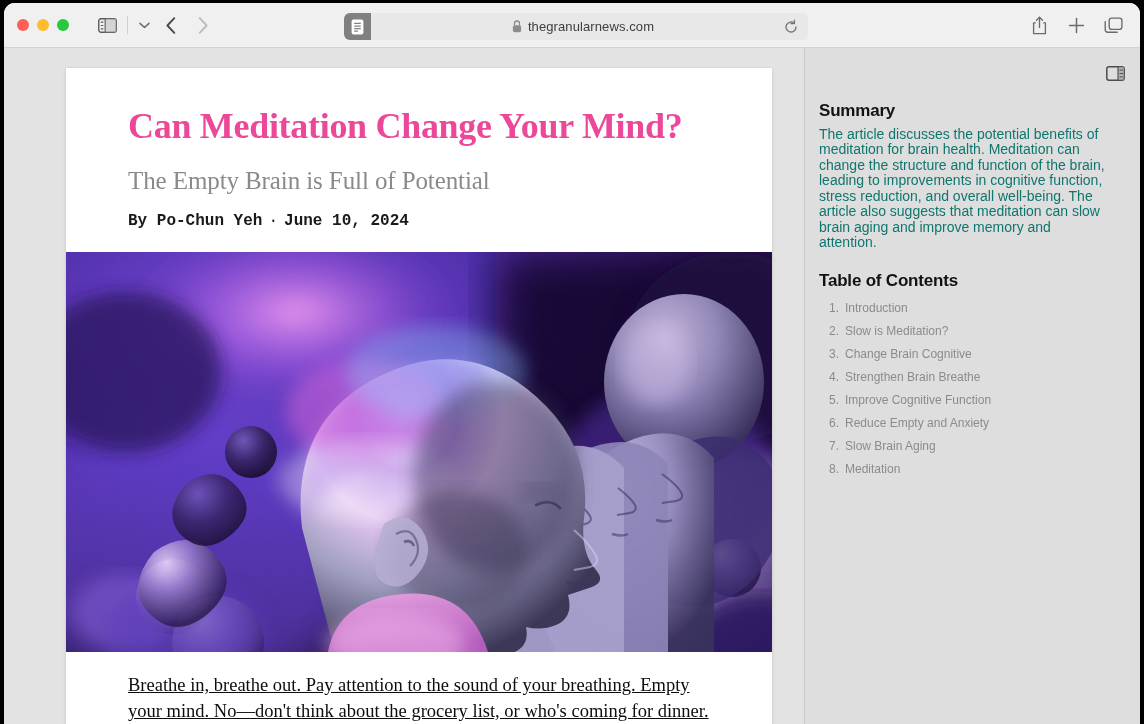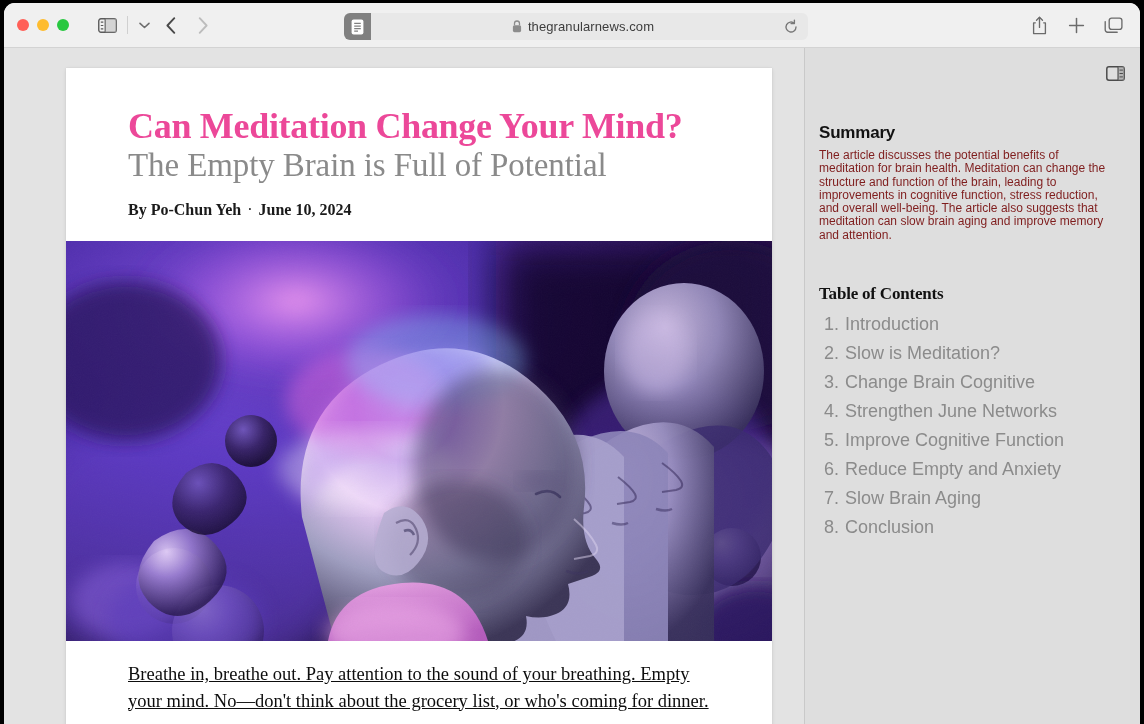--- a/index.html
+++ b/index.html
@@ -116,28 +116,28 @@
     font-family: "Liberation Serif", serif;
     font-weight: bold;
     font-size: 36px;
     line-height: 1.12;
     color: #ec4899;
     letter-spacing: -.3px;
     margin: 0;
   }
   #subtitle {
     font-family: "Liberation Serif", serif;
-    font-size: 33px;
+    font-size: 25px;
     color: #8a8a8a;
-    margin: 0 0 0 0;
+    margin: 20px 0 0 0;
     line-height: 1.18;
     letter-spacing: -.1px;
   }
   #byline {
-    font-family: Liberation Serif, serif;
+    font-family: Liberation Mono, monospace;
     font-weight: bold;
     font-size: 16px;
     color: #1a1a1a;
     margin: 16px 0 0 0;
   }
   #byline .dot { margin: 0 6px; font-weight: normal; }
 
   #hero {
     position: relative;
     margin-top: 22px;
@@ -169,44 +169,44 @@
     height: 100%;
     background: #dedede;
     overflow: hidden;
   }
   #sidebar-toolbar {
     position: absolute; right: 10px; top: 12px;
     width: 30px; height: 26px;
     display: flex; align-items: center; justify-content: center;
     border-radius: 5px;
   }
-  #sidebar-inner { padding: 75px 32px 0 14px; }
+  #sidebar-inner { padding: 53px 32px 0 14px; }
   .s-head {
     font-size: 17px;
     font-weight: bold;
     color: #121212;
     letter-spacing: -.2px;
     margin: 0 0 6px 0;
   }
   #summary-text {
-    font-size: 12px;
+    font-size: 14px;
     line-height: 1.105;
-    color: #7f1d1d;
+    color: #0f766e;
     margin: 0;
   }
-  #toc-head { margin-top: 42px; font-family: Liberation Serif, serif; }
+  #toc-head { margin-top: 20px; }
   #toc-list {
     list-style: none;
     margin: 6px 0 0 0;
     padding: 0;
     counter-reset: toc;
   }
   #toc-list li {
     counter-increment: toc;
-    font-size: 18px;
+    font-size: 12px;
     color: #8b8b8b;
     line-height: 1;
     padding: 5.5px 0 5.5px 26px;
     position: relative;
   }
   #toc-list li::before {
     content: counter(toc) ".";
     position: absolute;
     left: 4px;
     width: 16px;
@@ -475,22 +475,22 @@
 
       <div id="sidebar-inner">
         <h2 class="s-head">Summary</h2>
         <p id="summary-text">The article discusses the potential benefits of meditation for brain health. Meditation can change the structure and function of the brain, leading to improvements in cognitive function, stress reduction, and overall well-being. The article also suggests that meditation can slow brain aging and improve memory and attention.</p>
 
         <h2 class="s-head" id="toc-head">Table of Contents</h2>
         <ol id="toc-list">
             <li>Introduction</li>
             <li>Slow is Meditation?</li>
             <li>Change Brain Cognitive</li>
-            <li>Strengthen June Networks</li>
+            <li>Strengthen Brain Breathe</li>
             <li>Improve Cognitive Function</li>
             <li>Reduce Empty and Anxiety</li>
             <li>Slow Brain Aging</li>
-            <li>Conclusion</li>
+            <li>Meditation</li>
           </ol>
       </div>
     </div>
   </div>
 </div>
 
 </body></html>

